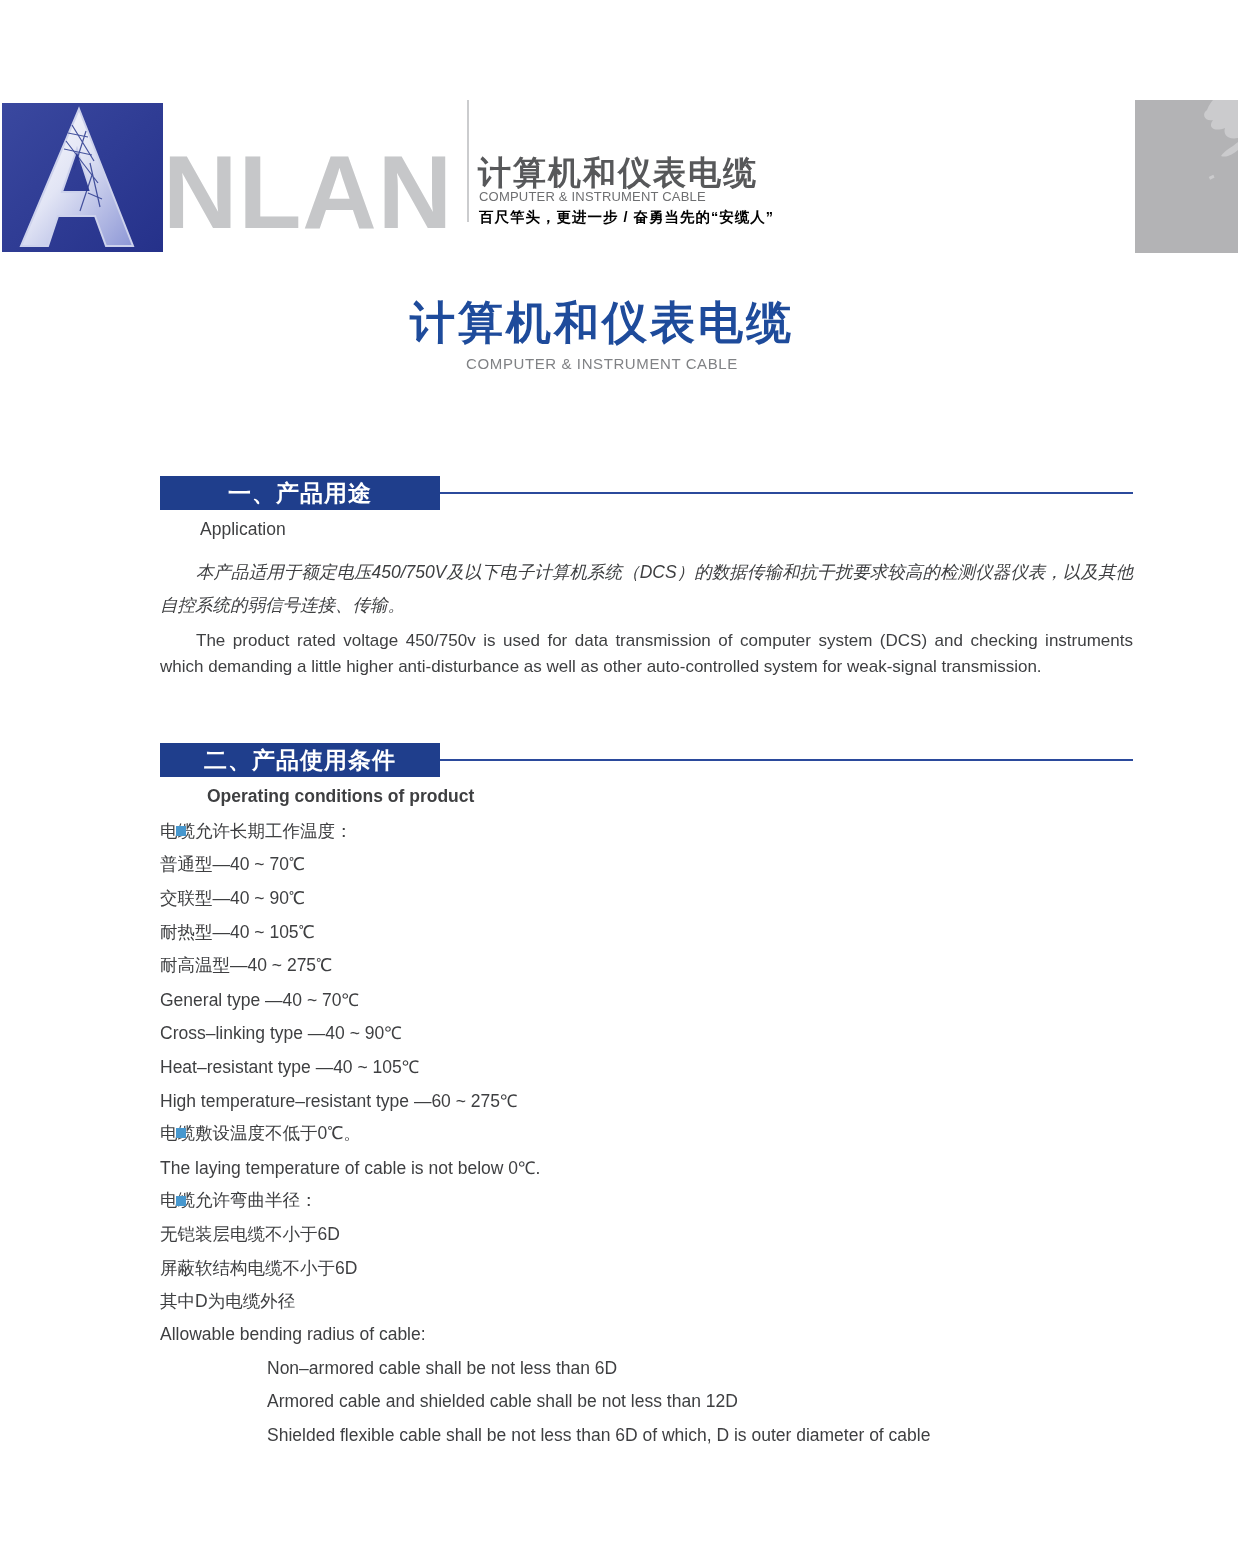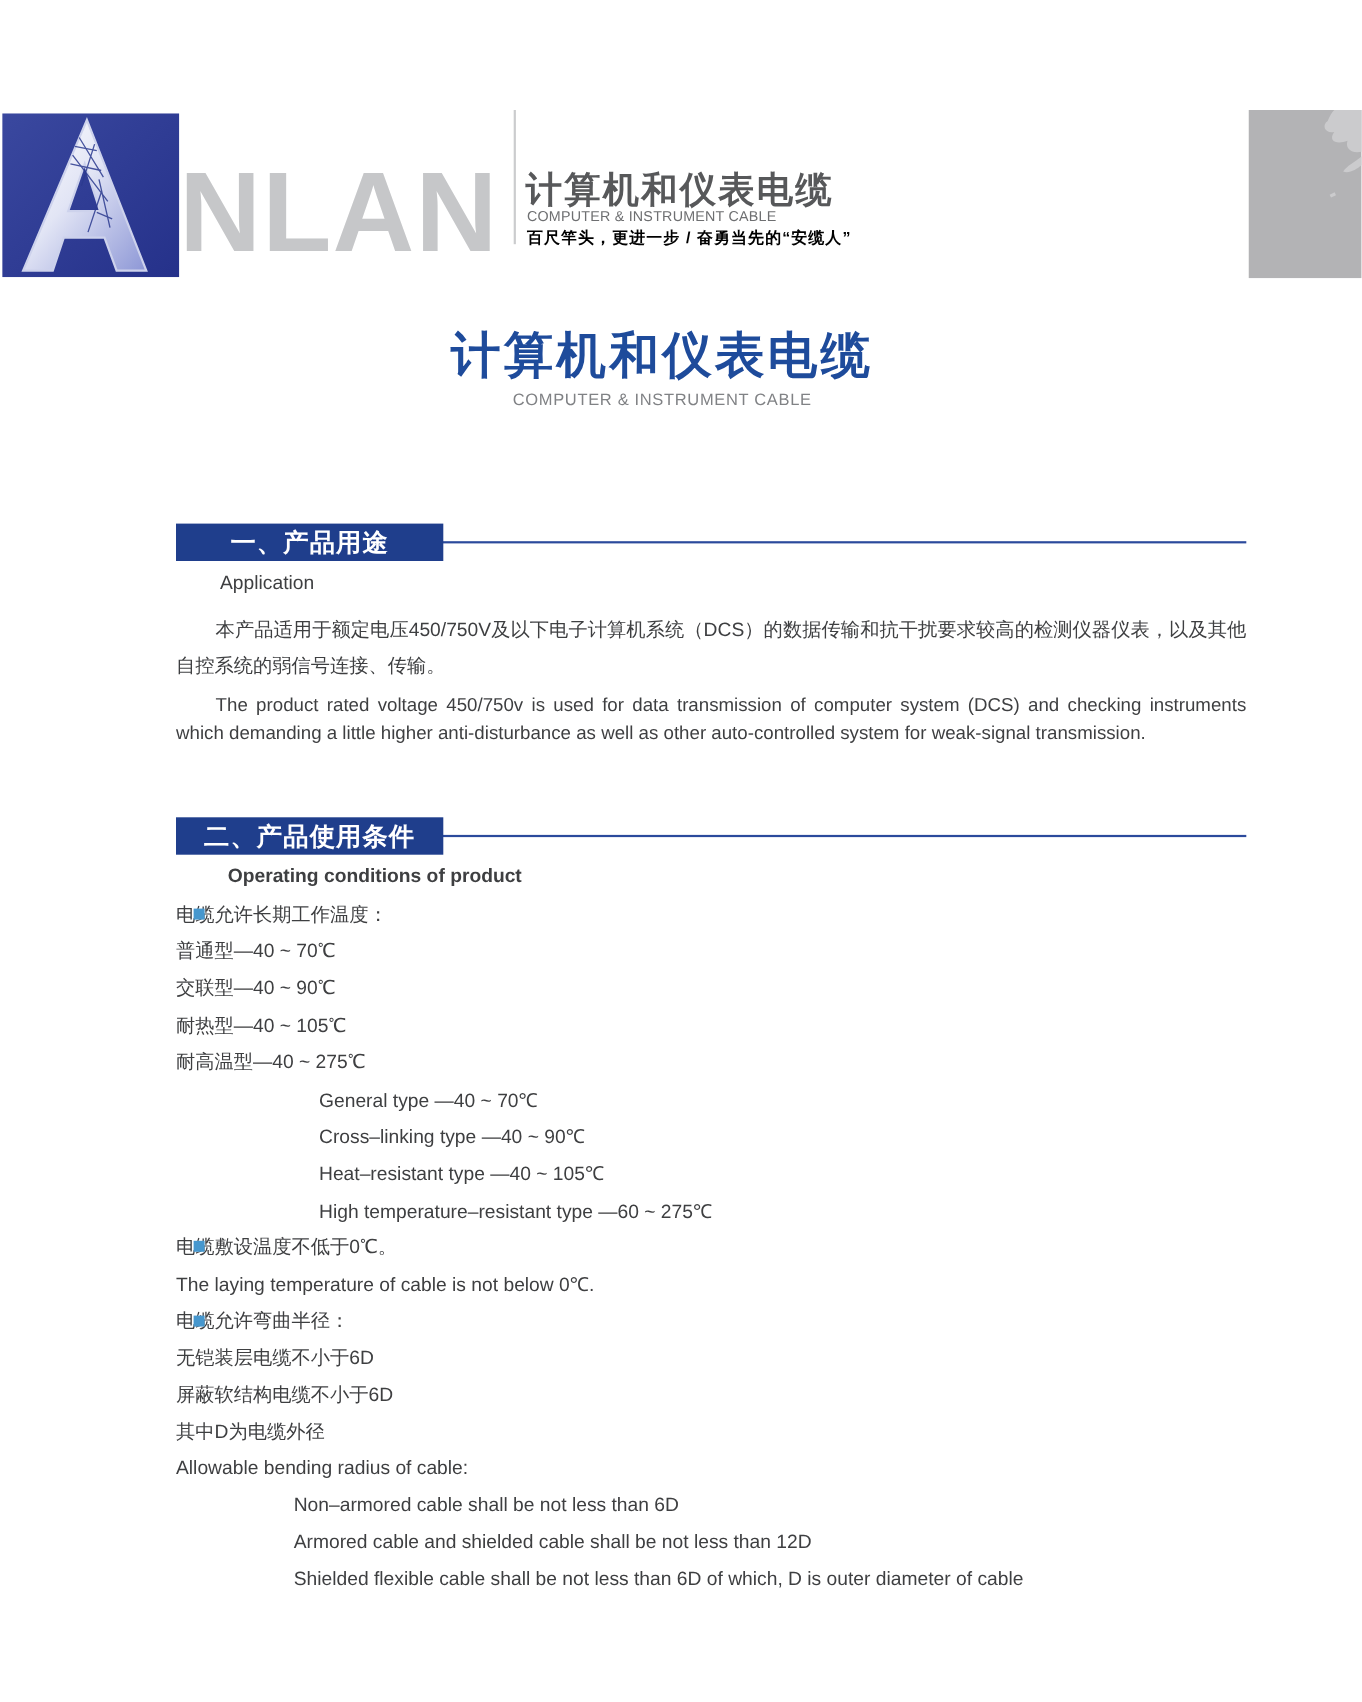--- a/index.html
+++ b/index.html
@@ -47,49 +47,49 @@
     position:absolute;left:0;top:356px;width:1204px;
     text-align:center;font-size:15px;line-height:16px;
     color:#808285;letter-spacing:0.6px;
   }
   
   .sec-head{position:absolute;left:160px;width:973px;height:34px;}
   .sec-head .rule{
     position:absolute;left:240px;right:0;top:16px;height:2px;background:#2b4a9c;
   }
   .sec-head .box{
-    position:absolute;left:0;top:0;width:243px;height:34px;
+    position:absolute;left:0;top:0;width:280px;height:34px;
     background:#1f3e8c;color:#ffffff;
     font-size:23px;font-weight:bold;letter-spacing:1px;
     display:flex;align-items:center;justify-content:center;
   }
   #section1-head{top:476px;}
   #section2-head{top:743px;}
   .sec-sub-en{
     position:absolute;left:200px;font-size:17.5px;line-height:20px;color:#3e3f41;
   }
   #application-label{top:519px;}
   #operating-label{left:207px;top:786px;font-weight:bold;}
   
   .para{
     position:absolute;left:160px;width:973px;
     text-align:justify;color:#3e3f41;
   }
-  #para-zh{top:556px;font-size:17.5px;line-height:33px;text-indent:36px;}
+  #para-zh{top:556px;font-size:17.5px;line-height:33px;text-indent:36px;font-style:italic;}
   #para-en{top:628px;font-size:17px;line-height:25.5px;text-indent:36px;}
   
   #conditions-list{
     position:absolute;left:160px;top:814px;width:973px;
     font-size:17.5px;color:#3e3f41;
   }
   .cond-row{position:relative;height:33.6px;display:flex;align-items:center;}
   .cond-row .txt{display:inline-block;}
   .cond-row.indent-0 .txt{}
   .cond-row.indent-1 .txt{margin-left:107px;}
-  .cond-row.indent-2 .txt{margin-left:130px;}
+  .cond-row.indent-2 .txt{}
   .cond-row .bullet{
     position:absolute;left:16px;top:12px;width:10px;height:10px;background:#4697ce;
   }
 </style>
 </head>
 <body>
 
 <div class="page">
 
   <div class="logo-square">

